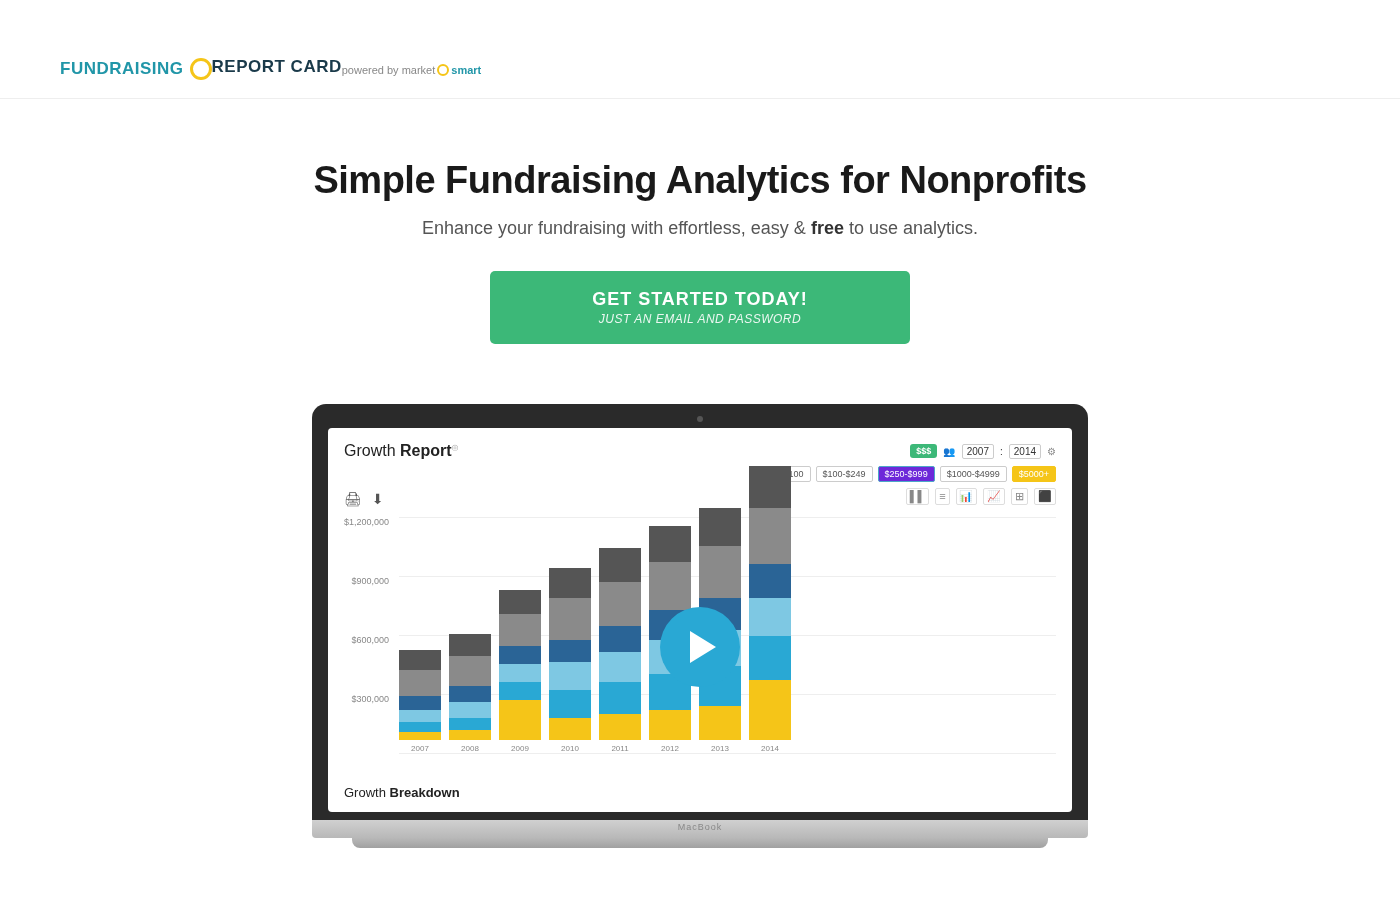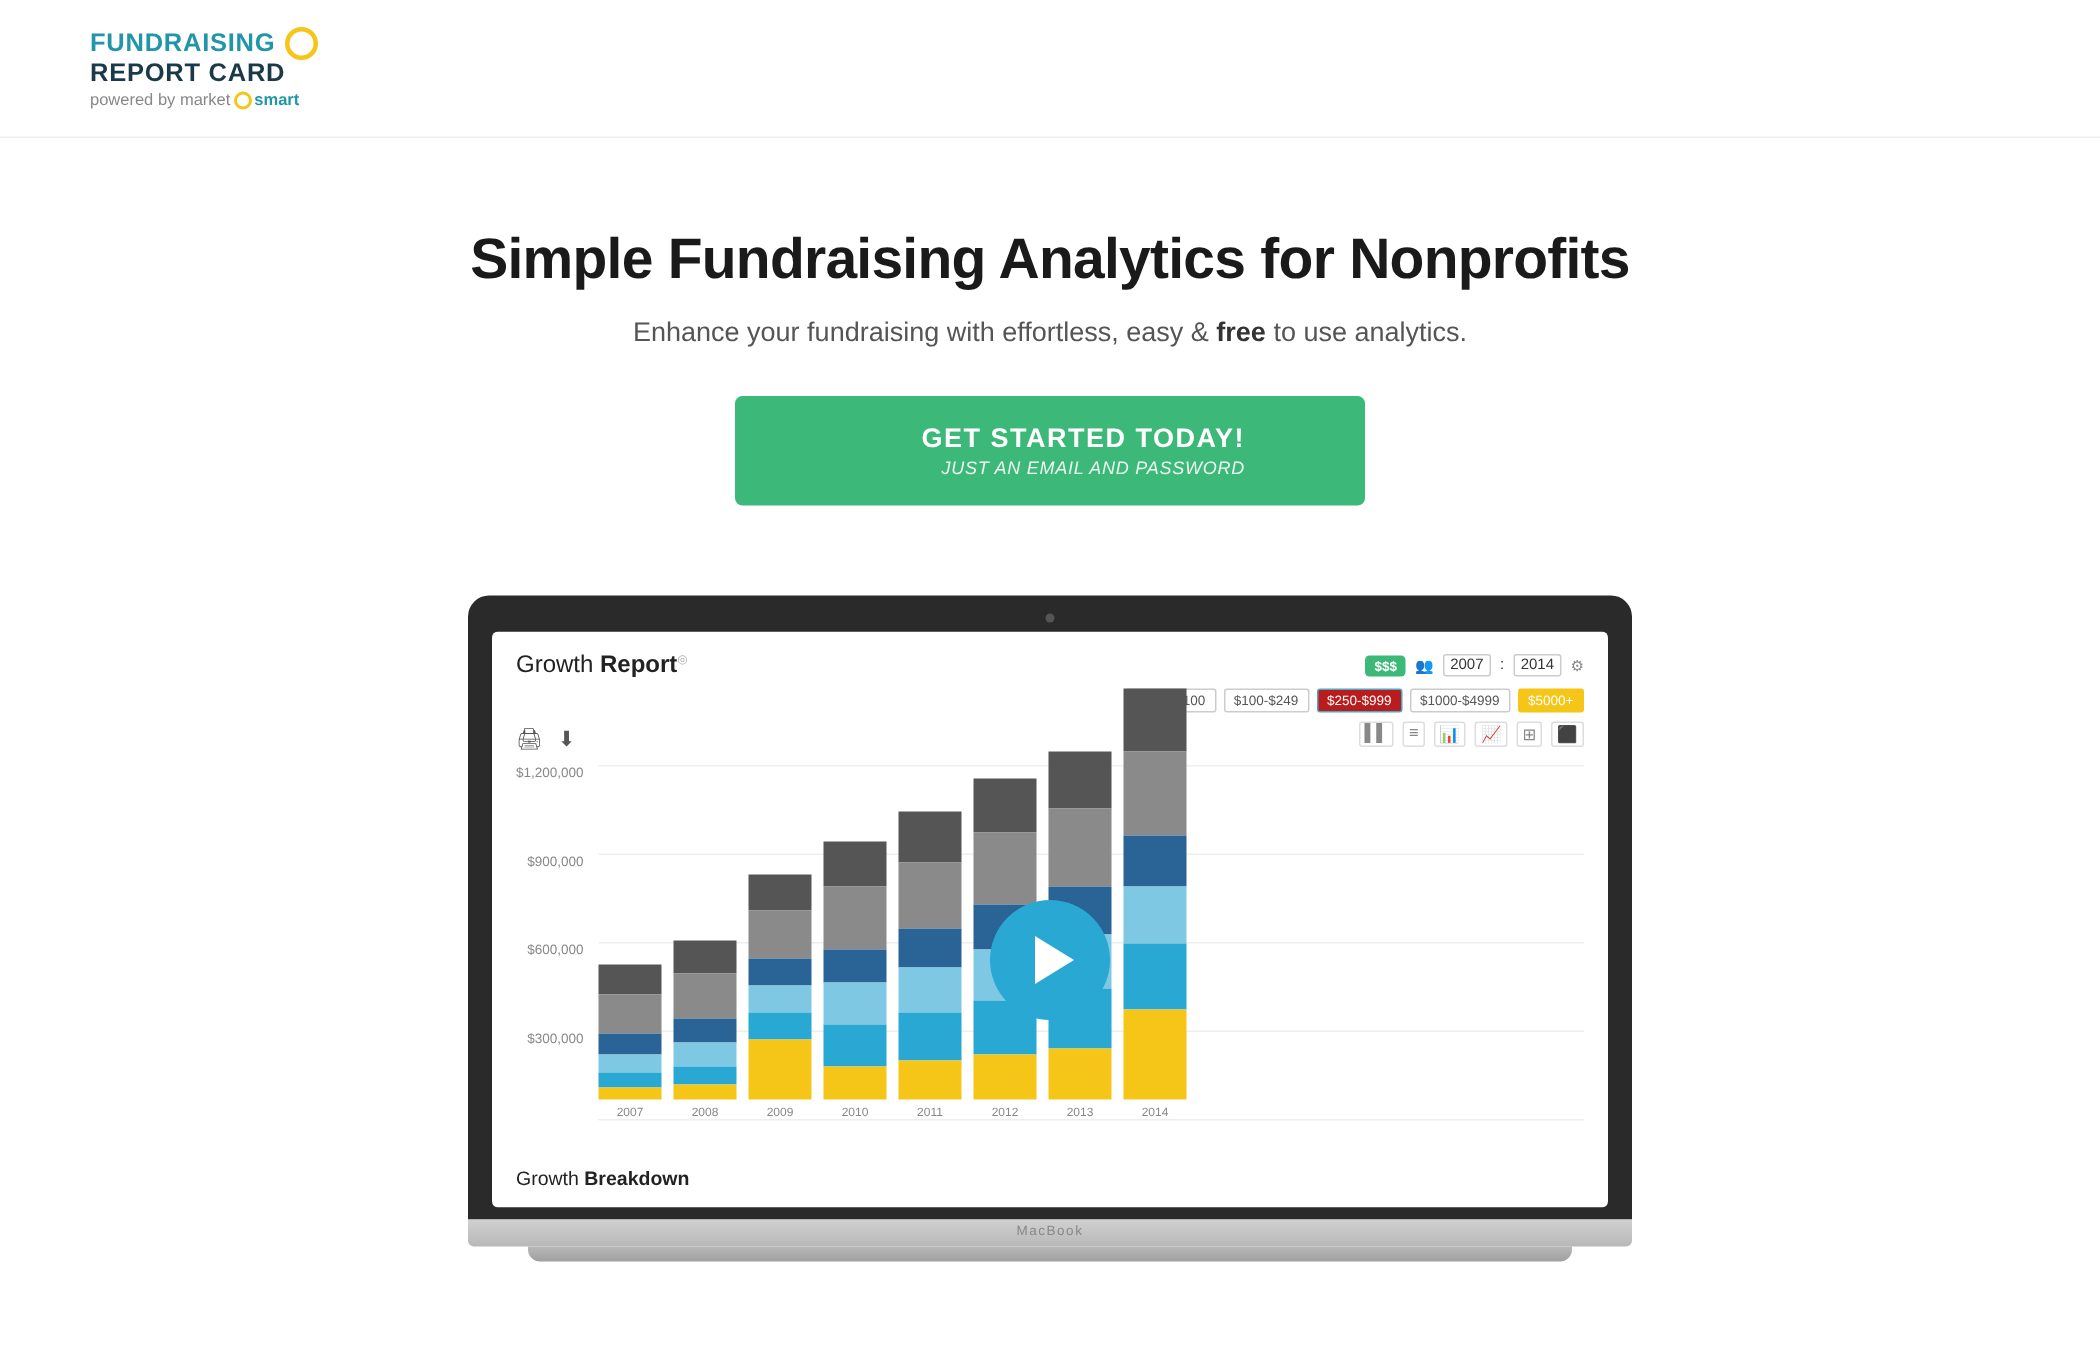--- a/index.html
+++ b/index.html
@@ -19,22 +19,22 @@
     .header {
       display: flex;
       align-items: center;
       justify-content: space-between;
       padding: 18px 60px;
       border-bottom: 1px solid #eee;
       background: #fff;
     }
     .logo-area {
       display: flex;
-      flex-direction: column;
       line-height: 1.1;
+      margin-top: 40px;
     }
     .logo-top {
       display: flex;
       align-items: center;
       gap: 4px;
     }
     .logo-fundraising {
       color: #2196a8;
       font-weight: 700;
       font-size: 17px;
@@ -129,21 +129,21 @@
       margin-bottom: 32px;
     }
     .hero-subtitle strong {
       font-weight: 700;
       color: #333;
     }
     .btn-cta {
       display: inline-block;
       background: #3cb878;
       color: #fff;
-      text-align: right;
+      text-align: center;
       padding: 18px 80px;
       border-radius: 5px;
       cursor: pointer;
       text-decoration: none;
       border: none;
       min-width: 420px;
     }
     .btn-cta-main {
       display: block;
       font-size: 18px;
@@ -252,21 +252,21 @@
       margin-bottom: 6px;
       justify-content: flex-end;
     }
     .filter-pill {
       font-size: 9px;
       padding: 2px 6px;
       border-radius: 2px;
       border: 1px solid #ccc;
       color: #555;
     }
-    .filter-pill.active-blue { background: #b91c1c; color: #fff; border-color: #4da6c8; }
+    .filter-pill.active-blue { background: #6d28d9; color: #fff; border-color: #4da6c8; }
     .filter-pill.active-yellow { background: #f5c518; color: #fff; border-color: #f5c518; }
     .chart-icon-row {
       display: flex;
       gap: 6px;
       justify-content: flex-end;
       margin-bottom: 8px;
     }
     .chart-icon-btn {
       font-size: 11px;
       color: #888;

